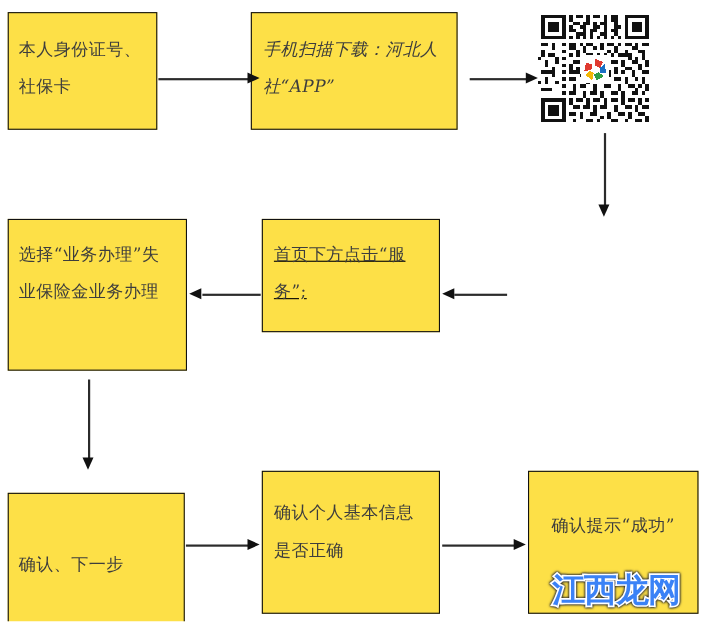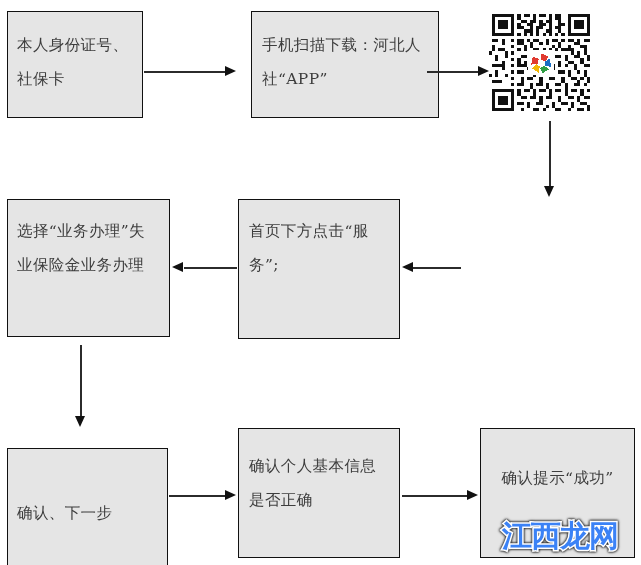--- a/index.html
+++ b/index.html
@@ -14,21 +14,21 @@
     position: relative;
     width: 641px;
     height: 565px;
     background: #ffffff;
     overflow: hidden;
   }
   .node {
     position: absolute;
     box-sizing: border-box;
     border: 1.4px solid #111111;
-    background: #e5e5e5;
+    background: #fde047;
     display: flex;
     align-items: center;
     justify-content: flex-start;
     padding: 0;
   }
   .node-text {
     display: block;
     width: 100%;
     color: #3d3d3d;
     font-size: 15.5px;
@@ -100,21 +100,21 @@
 </style>
 </head>
 <body>
 
 <div id="canvas">
 
   <div class="node pad-a align-top" style="left:7px; top:11px; width:136px; height:107px;">
     <span class="node-text" style="padding-top:16px;">本人身份证号、社保卡</span>
   </div>
 
-  <div class="node pad-b align-top" style="left:251px; top:11px; width:188px; height:107px;">
+  <div class="node pad-b align-top" style="left:228px; top:11px; width:188px; height:107px;font-style:italic;">
     <span class="node-text" style="padding-top:16px;">手机扫描下载：河北人社“APP”</span>
   </div>
 
   <div id="qr-code" style="left:489px; top:10px; width:104px; height:105px;">
     <svg width="104" height="105" viewBox="0 0 33 33" shape-rendering="crispEdges" aria-hidden="true">
       <rect width="33" height="33" fill="#ffffff"></rect>
       <g fill="#111111">
 
         <rect x="1" y="1" width="7" height="1"></rect>
           <rect x="1" y="7" width="7" height="1"></rect>
@@ -316,21 +316,21 @@
   <div class="conn h" style="left:427px; top:71px; width:52px;"></div>
   <div class="arrowhead right" style="left:478px; top:66px;"></div>
 
   <div class="conn v" style="left:549px; top:121px; width:1.6px; height:66px;"></div>
   <div class="arrowhead down" style="left:544px; top:186px;"></div>
 
   <div class="node pad-a align-top" style="left:7px; top:199px; width:163px; height:138px;justify-content:center;">
     <span class="node-text" style="padding-top:14px;">选择“业务办理”失业保险金业务办理</span>
   </div>
 
-  <div class="node pad-b align-top" style="left:238px; top:199px; width:162px; height:140px;">
+  <div class="node pad-b align-top" style="left:238px; top:199px; width:162px; height:103px;text-decoration:underline;">
     <span class="node-text" style="padding-top:14px;">首页下方点击“服务”;</span>
   </div>
 
 
   <div class="conn h" style="left:413px; top:267px; width:48px;"></div>
   <div class="arrowhead left" style="left:402px; top:262px;"></div>
 
   <div class="conn h" style="left:184px; top:267px; width:53px;"></div>
   <div class="arrowhead left" style="left:172px; top:262px;"></div>
 

